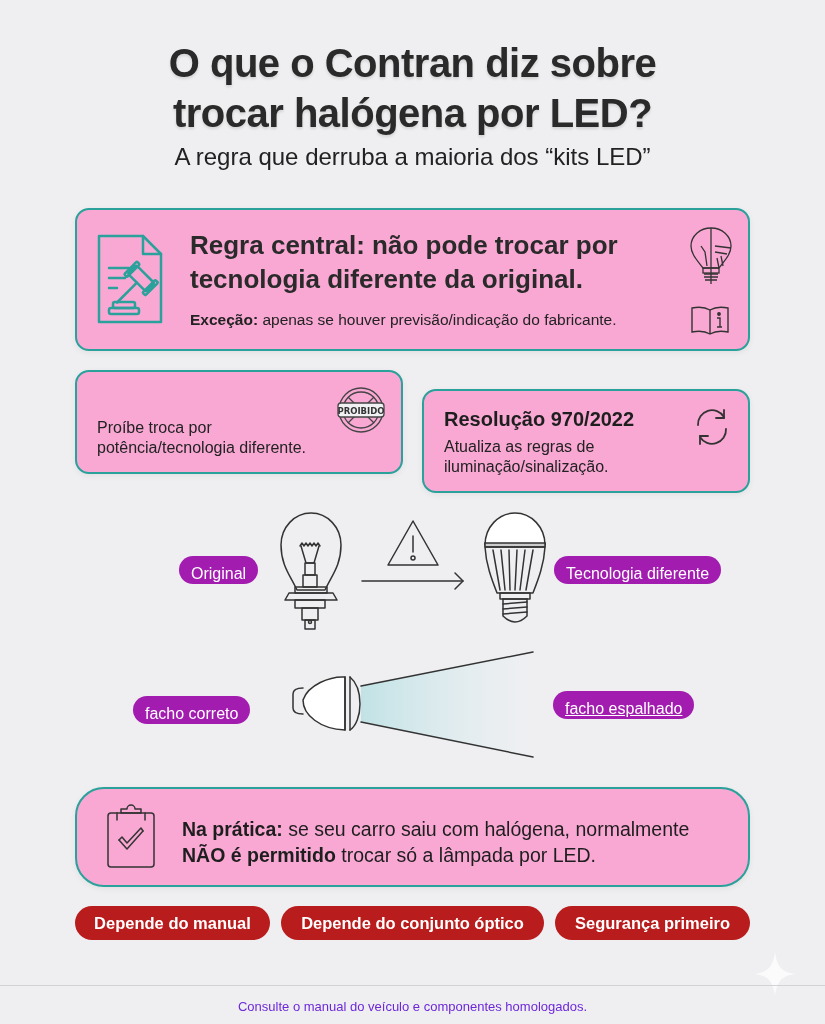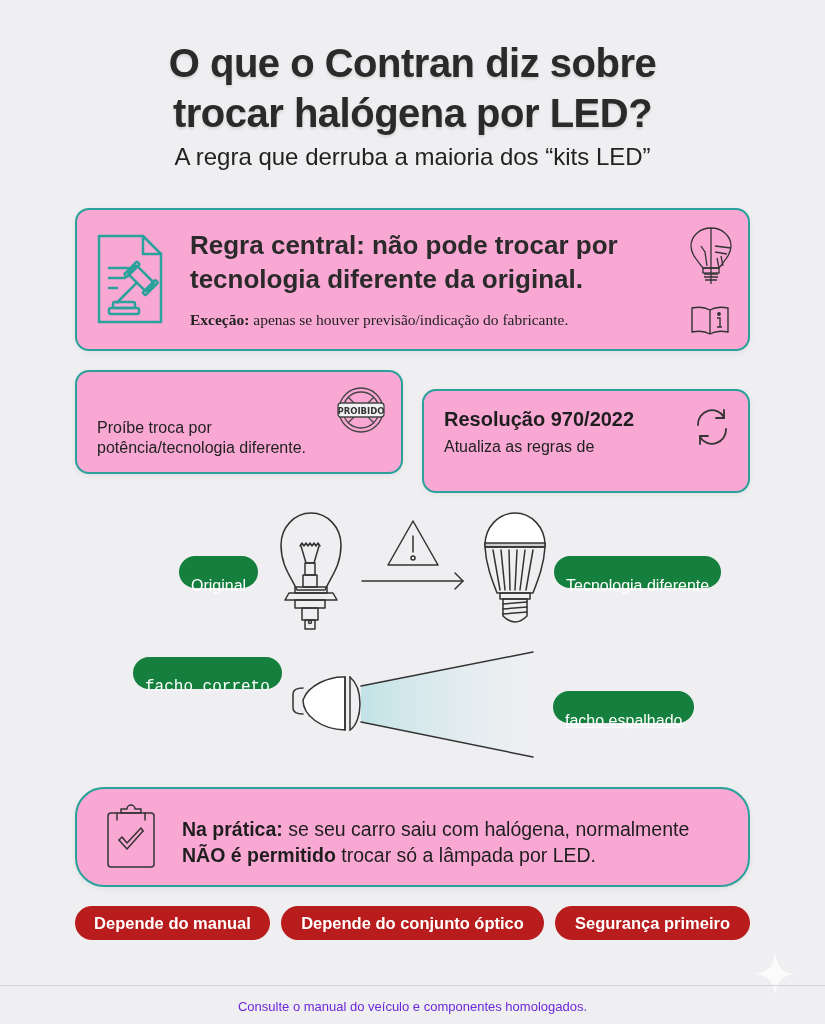--- a/index.html
+++ b/index.html
@@ -26,41 +26,41 @@
     background: #f9a8d4;
     box-shadow: 0 2px 6px rgba(0,0,0,0.06);
   }
   .card-main { left: 75px; top: 208px; width: 675px; height: 143px; }
   .card-main .doc-icon { position: absolute; left: 18px; top: 22px; width: 78px; height: 95px; }
   .card-main .headline {
     position: absolute; left: 113px; top: 18px; width: 500px;
     font-weight: bold; font-size: 26px; line-height: 34px; color: #2a2a2a;
   }
   .card-main .exception {
-    position: absolute; left: 113px; top: 101px; font-size: 15.5px; color: #222; font-family: Liberation Serif, serif;
+    position: absolute; left: 113px; top: 101px; font-size: 15.5px; color: #222;
   }
   .card-main .exception b { font-weight: bold; }
   .card-main .bulb-icon { position: absolute; left: 610px; top: 16px; width: 48px; height: 62px; }
   .card-main .book-icon { position: absolute; left: 612px; top: 94px; width: 42px; height: 32px; }
 
   .card-res { top: 370px; height: 104px; }
   .card-res1 { left: 75px; width: 328px; }
   .card-res2 { left: 422px; width: 328px; margin-top: 19px; }
   .card-res .res-title { position: absolute; left: 20px; top: 17px; font-weight: bold; font-size: 20px; color: #1e1e1e; }
   .card-res .res-desc { position: absolute; left: 20px; top: 46px; font-size: 16px; line-height: 20px; color: #222; width: 250px; }
   .card-res1 .res-icon { position: absolute; left: 258px; top: 12px; width: 52px; height: 52px; }
   .card-res2 .res-icon { position: absolute; left: 266px; top: 14px; width: 44px; height: 44px; }
 
   .pill {
-    position: absolute; background: #15803d; color: #fff; border-radius: 16px;
-    font-size: 16px; height: 28px; line-height: 28px; padding: 16px 12px; white-space: nowrap;
+    position: absolute; background: #a21caf; color: #fff; border-radius: 16px;
+    font-size: 16px; height: 28px; line-height: 28px; padding: 4px 12px; white-space: nowrap;
   }
   .pill-original { left: 179px; top: 556px; }
   .pill-tech { left: 554px; top: 556px; }
-  .pill-correct { left: 133px; top: 657px; font-family: Liberation Mono, monospace; }
+  .pill-correct { left: 133px; top: 696px; }
   .pill-spread { left: 553px; top: 691px; text-decoration: underline; }
 
   .diagram { position: absolute; left: 0; top: 0; width: 825px; height: 1024px; pointer-events: none; }
 
   .card-practice { left: 75px; top: 787px; width: 675px; height: 100px; border-radius: 29px; }
   .card-practice .clip-icon { position: absolute; left: 28px; top: 15px; width: 52px; height: 66px; }
   .card-practice .practice-text {
     position: absolute; left: 105px; top: 27px; font-size: 19.5px; line-height: 26px; color: #1e1e1e; width: 560px;
   }
   .card-practice b { font-weight: bold; }
@@ -138,20 +138,21 @@
     <line x1="39" y1="13" x2="13" y2="39"></line>
     <rect x="3" y="19" width="46" height="14" rx="3" fill="#f1f1f4"></rect>
     <text x="26" y="29.5" text-anchor="middle" font-family="DejaVu Sans, sans-serif" font-size="8.5" font-weight="bold" fill="#333" stroke="none">PROIBIDO</text>
   </svg>
 </div>
 
 <div class="card card-res card-res2">
   <div class="res-title">Resolução 970/2022</div>
   <div class="res-desc">
     <div>Atualiza as regras de</div>
+    <div>iluminação/sinalização.</div>
   </div>
   <svg class="res-icon" viewBox="0 0 44 44" fill="none" stroke="#333" stroke-width="1.8" stroke-linecap="round">
     <path d="M8 20 A14 14 0 0 1 34 12"></path>
     <path d="M34 5 V13 H26"></path>
     <path d="M36 24 A14 14 0 0 1 10 32"></path>
     <path d="M10 39 V31 H18"></path>
   </svg>
 </div>
 
 <svg class="diagram" viewBox="0 0 825 1024" fill="none" stroke="#333" stroke-width="1.5" stroke-linecap="round" stroke-linejoin="round">

